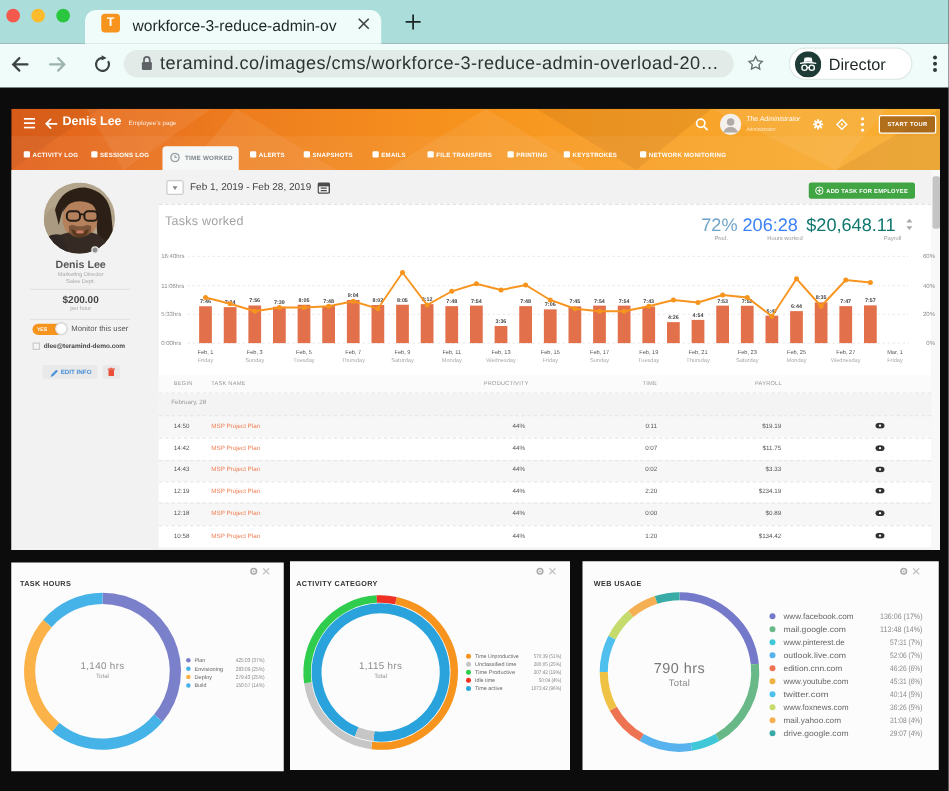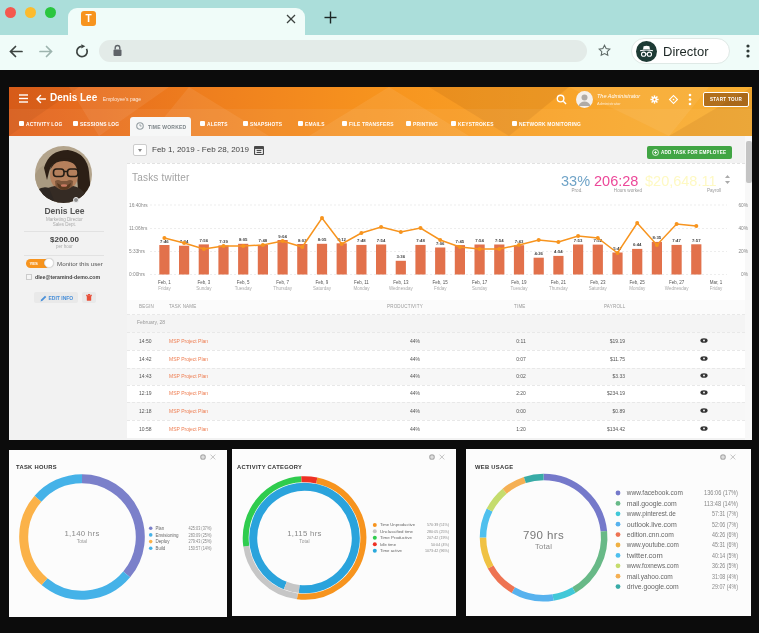--- a/index.html
+++ b/index.html
@@ -9,20 +9,21 @@
 .nav{font-size:4.9px;color:#fff;font-weight:bold;letter-spacing:0.2px}
 </style></head><body>
 <div id="w">
 
 <div class="abs" style="left:0;top:0;width:759px;height:35px;background:#abdeda"></div>
 <div class="abs" style="left:5px;top:7px;width:11px;height:11px;border-radius:50%;background:#f4594e"></div>
 <div class="abs" style="left:25px;top:7px;width:11px;height:11px;border-radius:50%;background:#fcbb2d"></div>
 <div class="abs" style="left:45px;top:7px;width:11px;height:11px;border-radius:50%;background:#2ac63f"></div>
 <div class="abs" style="left:68px;top:8px;width:237px;height:27px;background:#f0fcf9;border-radius:9px 9px 0 0"></div>
 <div class="abs" style="left:81px;top:11px;width:15px;height:15px;background:#f7941e;border-radius:3px;color:#fff;font-size:10px;font-weight:bold;text-align:center;line-height:15px">T</div>
+<div class="abs" style="left:106px;top:13.5px;width:172px;height:16px;overflow:hidden;font-size:12.5px;color:#1d2725;white-space:nowrap">workforce-3-reduce-admin-ov</div>
 <svg class="abs" style="left:286px;top:14px" width="10" height="10" viewBox="0 0 10 10">
       <g stroke="#3c4340" stroke-width="1.3">
         <line x1="1" y1="1" x2="9" y2="9"></line>
         <line x1="9" y1="1" x2="1" y2="9"></line>
       </g>
     </svg>
 <svg class="abs" style="left:324px;top:11px" width="13" height="13" viewBox="0 0 13 13">
       <g stroke="#1d2725" stroke-width="1.4">
         <line x1="6.5" y1="0.5" x2="6.5" y2="12.5"></line>
         <line x1="0.5" y1="6.5" x2="12.5" y2="6.5"></line>
@@ -40,20 +41,21 @@
 <g stroke="#3c4340" stroke-width="1.7" fill="none">
 <path d="M78.5 5.9 A5.2 5.2 0 1 1 73.55 3.32"></path>
 </g>
 <polygon points="73.3,1.2 77.3,3.3 73.3,5.4" fill="#3c4340" stroke="none"></polygon>
 </svg>
 <div class="abs" style="left:99px;top:40px;width:488px;height:22px;background:#e3ebe8;border-radius:11px"></div>
 <svg class="abs" style="left:112px;top:44px" width="11" height="13" viewBox="0 0 11 13">
 <rect x="1.5" y="5.5" width="8" height="6.5" rx="1" fill="#5f6368"></rect>
 <path d="M3.2 5.5 V3.8 A2.3 2.3 0 0 1 7.8 3.8 V5.5" fill="none" stroke="#5f6368" stroke-width="1.4"></path>
     </svg>
+<div class="abs" style="left:128px;top:43px;width:452px;overflow:hidden;font-size:14.5px;letter-spacing:0.35px;color:#2a3432;white-space:nowrap">teramind.co/images/cms/workforce-3-reduce-admin-overload-20…</div>
 <svg class="abs" style="left:597px;top:43px" width="15" height="15" viewBox="0 0 24 24">
 <path d="M12 3.6l2.6 5.3 5.9.9-4.2 4.1 1 5.8-5.3-2.8-5.3 2.8 1-5.8-4.2-4.1 5.9-.9z" fill="none" stroke="#5f6b68" stroke-width="1.7"></path>
     </svg>
 <div class="abs" style="left:631px;top:38px;width:99px;height:26px;background:#fff;border-radius:13px;border:1px solid #dfe9e6"></div>
 <svg class="abs" style="left:636px;top:41px" width="21" height="21" viewBox="0 0 21 21">
 <circle cx="10.5" cy="10.5" r="10.5" fill="#1e3b35"></circle>
 <g fill="#fff">
         <path d="M4 9.2 Q10.5 7.6 17 9.2 L17 10.2 Q10.5 8.8 4 10.2 Z"></path>
 <path d="M7 8.6 L7.6 5.2 Q10.5 4.2 13.4 5.2 L14 8.6 Q10.5 7.6 7 8.6Z"></path>
 <circle cx="7.6" cy="13.2" r="2.1" fill="none" stroke="#fff" stroke-width="1.1"></circle>
@@ -177,24 +179,24 @@
       <line x1="2.6" y1="7.5" x2="7.4" y2="7.5" stroke="#4a4a4a" stroke-width="1.1"></line>
     </svg>
 <div class="abs" style="left:647px;top:146px;width:85px;height:13px;background:#41a544;border-radius:2px"></div>
 <svg class="abs" style="left:652px;top:149px" width="7" height="7" viewBox="0 0 7 7">
       <circle cx="3.5" cy="3.5" r="3" fill="none" stroke="#fff" stroke-width="0.8"></circle>
       <line x1="3.5" y1="1.8" x2="3.5" y2="5.2" stroke="#fff" stroke-width="0.8"></line>
       <line x1="1.8" y1="3.5" x2="5.2" y2="3.5" stroke="#fff" stroke-width="0.8"></line>
     </svg>
 <div class="abs" style="left:661px;top:146px;width:71px;height:13px;color:#fff;font-size:4.6px;font-weight:bold;line-height:13px;letter-spacing:0.2px">ADD TASK FOR EMPLOYEE</div>
 
-<div class="abs" style="left:132px;top:171.5px;font-size:10px;color:#a3a3a3;letter-spacing:0.2px">Tasks twitter</div>
-<div class="abs" style="left:561px;top:172.5px;font-size:14.5px;color:#6fa3c7">33%</div>
-<div class="abs" style="left:594px;top:172.5px;font-size:14.5px;color:#ec4899">206:28</div>
-<div class="abs" style="left:645px;top:172.5px;font-size:14.5px;color:#fef9c3">$20,648.11</div>
+<div class="abs" style="left:132px;top:171.5px;font-size:10px;color:#a3a3a3;letter-spacing:0.2px">Tasks worked</div>
+<div class="abs" style="left:561px;top:172.5px;font-size:14.5px;color:#6fa3c7">72%</div>
+<div class="abs" style="left:594px;top:172.5px;font-size:14.5px;color:#3b82f6">206:28</div>
+<div class="abs" style="left:645px;top:172.5px;font-size:14.5px;color:#0f766e">$20,648.11</div>
 <div class="abs" style="left:557px;top:187.5px;width:40px;text-align:center;font-size:4.6px;color:#999">Prod.</div>
 <div class="abs" style="left:608px;top:187.5px;width:40px;text-align:center;font-size:4.6px;color:#999">Hours worked</div>
 <div class="abs" style="left:694px;top:187.5px;width:40px;text-align:center;font-size:4.6px;color:#999">Payroll</div>
 <svg class="abs" style="left:725px;top:175px" width="5" height="9" viewBox="0 0 5 9">
       <polygon points="2.5,0 5,3 0,3" fill="#aaa"></polygon>
       <polygon points="2.5,9 5,6 0,6" fill="#aaa"></polygon>
     </svg>
 
 <svg class="abs" style="left:127px;top:163px" width="625" height="137" viewBox="127 163 625 137">
 <line x1="150" y1="205" x2="727" y2="205" stroke="#ededed" stroke-width="1" stroke-dasharray="2,2"></line>

